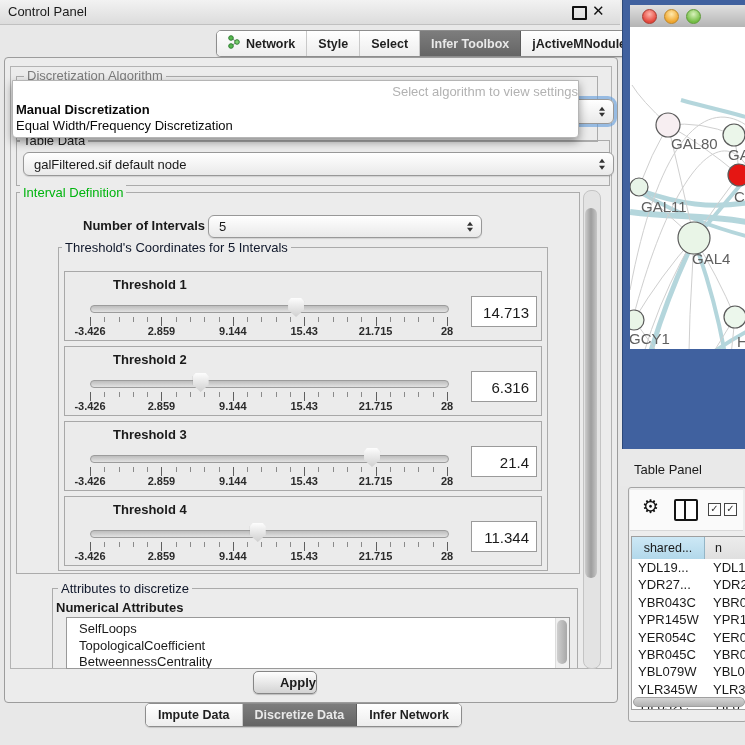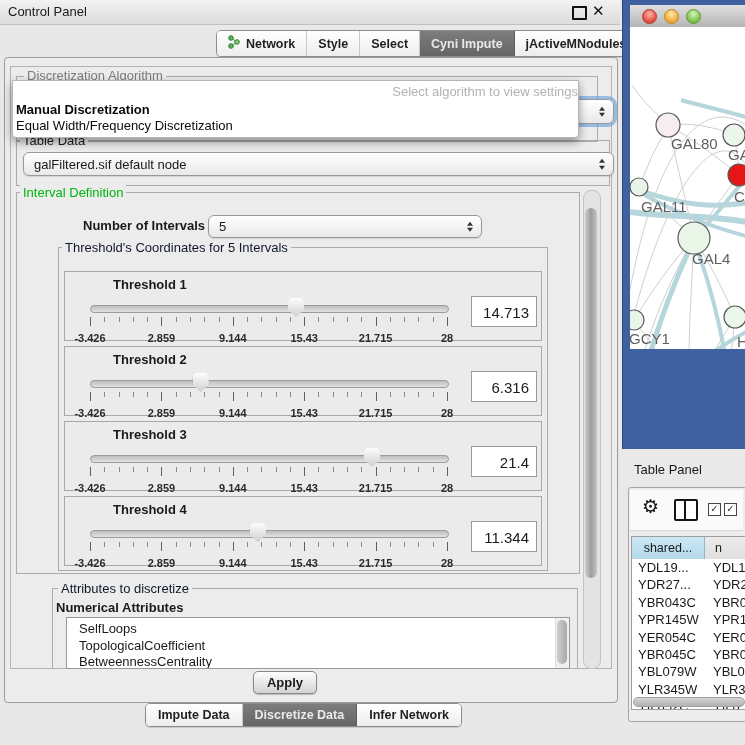--- a/index.html
+++ b/index.html
@@ -53,38 +53,38 @@
   .th-title{position:absolute;left:8px;top:5px;font-size:13px;font-weight:bold;margin-left:40px;}
   .th-track{position:absolute;left:25px;top:33px;width:357px;height:6px;border:1px solid #9c9c9c;
             border-radius:4px;background:linear-gradient(#bdbdbd,#e2e2e2);}
   .th-handle{position:absolute;top:26px;width:16px;height:19px;
              clip-path:polygon(50% 100%,0 62%,0 18%,18% 0,82% 0,100% 18%,100% 62%);
              background:linear-gradient(#fdfdfd,#cfcfcf);filter:drop-shadow(0 0 1px #777);}
   .th-minor{position:absolute;left:25px;top:45px;width:359px;height:5px;
             background:repeating-linear-gradient(90deg,#8a8a8a 0 1px,transparent 1px 14.28px);}
   .th-major{position:absolute;left:25px;top:45px;width:360px;height:9px;
             background:repeating-linear-gradient(90deg,#5f5f5f 0 1px,transparent 1px 71.4px);}
-  .th-labels span{position:absolute;top:60px;transform:translateX(-50%);font-size:11px;font-weight:bold;color:#2b2b2b;}
+  .th-labels span{position:absolute;top:53px;transform:translateX(-50%);font-size:11px;font-weight:bold;color:#2b2b2b;}
   .th-value{position:absolute;left:406px;top:24px;width:66px;height:31px;background:#fff;border:1px solid #9a9a9a;
             font-size:15px;text-align:right;line-height:31px;padding-right:7px;box-sizing:border-box;}
 
   
   .attr-list{left:66px;top:617px;width:502px;height:50px;background:#fff;border:1px solid #999;overflow:hidden;}
   .attr-list .item{font-size:13px;padding-left:12px;line-height:16.5px;white-space:nowrap;}
   .list-sb{position:absolute;right:0;top:0;width:13px;height:100%;background:#f0f0f0;border-left:1px solid #ddd;}
   .list-sb .thumb{position:absolute;left:1px;top:2px;width:10px;height:44px;border-radius:5px;
                   background:linear-gradient(90deg,#cfcfcf,#a8a8a8);}
 
   
   .form-sb{left:583px;top:190px;width:16px;height:477px;background:#e3e3e3;border:1px solid #c4c4c4;border-radius:8px;}
   .form-sb .thumb{position:absolute;left:1px;top:17px;width:12px;height:370px;border-radius:7px;
                   background:linear-gradient(90deg,#cdcdcd,#9d9d9d,#c6c6c6);}
 
   .apply-btn{left:253px;top:671px;width:62px;height:21px;border:1px solid #868686;border-radius:5px;
-             background:linear-gradient(#fefefe,#d3d3d3);font-size:13px;font-weight:bold;text-align:center;
+             background:linear-gradient(#fefefe,#d3d3d3);font-size:13px;font-weight:bold;text-align:right;
              line-height:21px;box-shadow:0 1px 1px rgba(0,0,0,.2);}
 
   
   .net-window{left:622px;top:0;width:123px;height:449px;background:#40619f;border-left:1px solid #2c4878;}
   .net-titlebar{position:absolute;left:7px;top:5px;width:116px;height:22px;
                 background:linear-gradient(#e0e0e0,#b4b4b4);border-bottom:1px solid #8f8f8f;}
   .light{position:absolute;top:4px;width:13px;height:13px;border-radius:50%;}
   .light.red{left:12px;background:radial-gradient(circle at 50% 32%,#ffb3aa,#e4473c 70%);border:1px solid #a83a30;}
   .light.yellow{left:34px;background:radial-gradient(circle at 50% 32%,#ffe9ad,#f0a62e 70%);border:1px solid #bd872a;}
   .light.green{left:56px;background:radial-gradient(circle at 50% 32%,#d9f2bc,#74bd45 70%);border:1px solid #5f9b3a;}
@@ -139,21 +139,21 @@
       </span>
       <span>Network</span>
     </div>
     <div class="tab">
         <span>Style</span>
       </div>
     <div class="tab">
         <span>Select</span>
       </div>
     <div class="tab sel">
-        <span>Cyni Impute</span>
+        <span>Infer Toolbox</span>
       </div>
     <div class="tab">
         <span>jActiveMNodules</span>
       </div>
   </div>
 
   <div class="abs content-panel"></div>
   <div class="abs form-panel"></div>
 
   <div class="abs groupbox" style="left:16px;top:76px;width:580px;height:64px;"></div>

